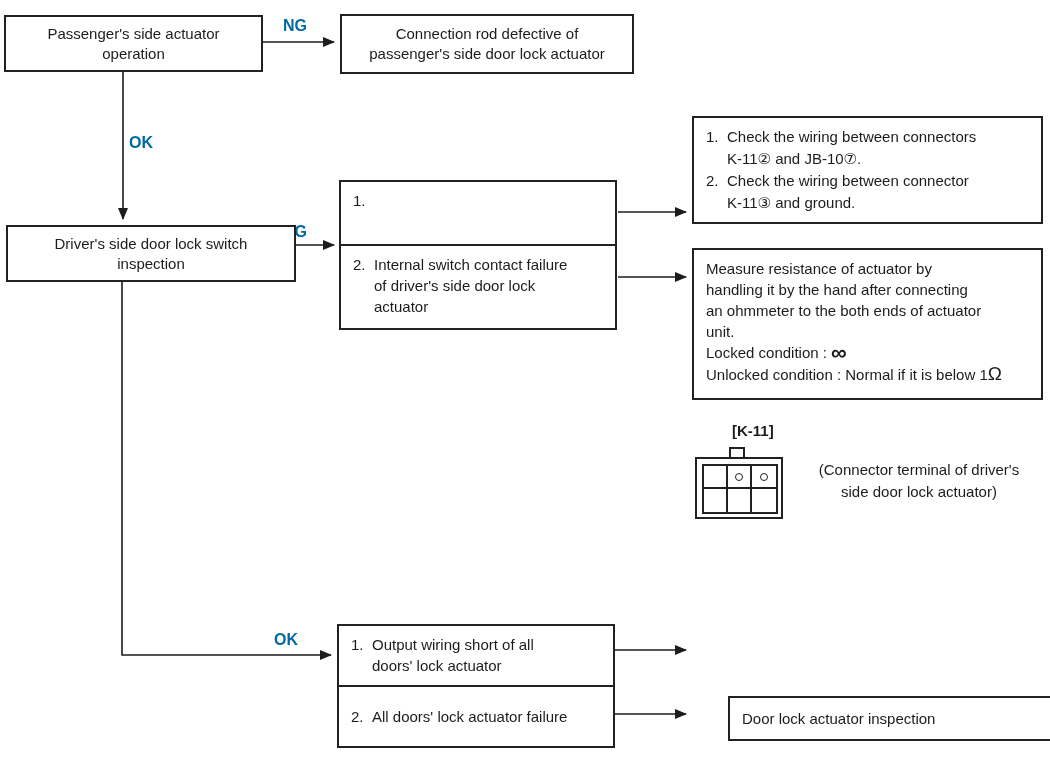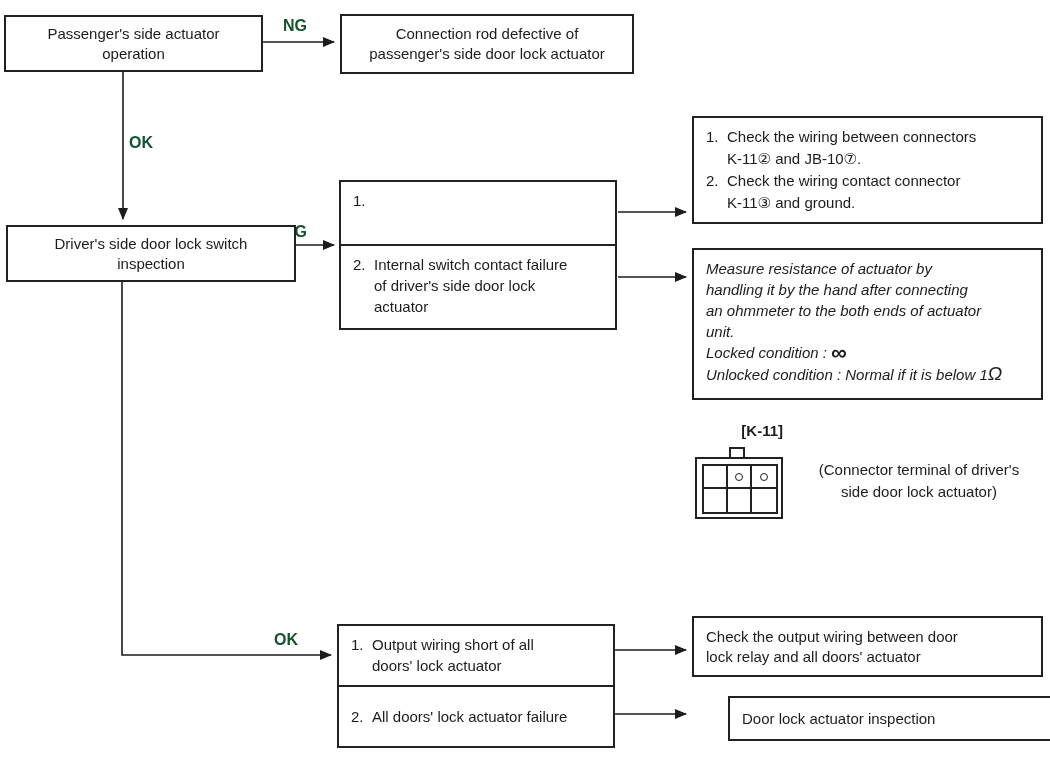--- a/index.html
+++ b/index.html
@@ -59,46 +59,46 @@
     white-space: pre-line;
   }
   .pad-item { padding: 8px 6px 4px 12px; }
   .lh22 { line-height: 22px; }
   .lh21 { line-height: 21px; }
   .edge-label {
     position: absolute;
     font-weight: bold;
     font-size: 16px;
     line-height: 16px;
-    color: #14532d;
+    color: #0369a1;
   }
   .flow-svg {
     position: absolute;
     left: 0;
     top: 0;
     pointer-events: none;
   }
   .sym-inf {
     font-size: 22px;
     font-weight: bold;
     line-height: 21px;
     vertical-align: -2px;
   }
   .sym-ohm {
     font-size: 19px;
     line-height: 21px;
   }
-  .cond-line { padding-left: 12px; line-height: 21px; font-style: italic; }
+  .cond-line { padding-left: 12px; line-height: 21px; }
   
   .k11-label {
     position: absolute;
-    left: 695px;
+    left: 732px;
     top: 421px;
     width: 88px;
-    text-align: right;
+    text-align: left;
     font-weight: bold;
     font-size: 15px;
   }
   .conn-tab {
     position: absolute;
     left: 729px;
     top: 447px;
     width: 16px;
     height: 11px;
     border: 2px solid #222222;
@@ -207,21 +207,21 @@
   </div>
 
   <div class="box" style="left:692px; top:116px; width:351px; height:108px; padding:8px 4px 4px 12px;">
     <div class="item lh22">
       <span class="num">1.</span>
       <span class="itext">Check the wiring between connectors
 K-11② and JB-10⑦.</span>
     </div>
     <div class="item lh22">
       <span class="num">2.</span>
-      <span class="itext">Check the wiring contact connector
+      <span class="itext">Check the wiring between connector
 K-11③ and ground.</span>
     </div>
   </div>
 
   <div class="box" style="left:692px; top:248px; width:351px; height:152px; padding-top:8px;">
     <div class="cond-line" style="white-space:pre-line;">Measure resistance of actuator by
 handling it by the hand after connecting
 an ohmmeter to the both ends of actuator
 unit.</div>
     <div class="cond-line"><span>Locked condition : </span><span class="sym-inf">∞</span></div>
@@ -256,18 +256,16 @@
       </div>
     </div>
     <div class="split-cell cell-bottom" style="height:59px; display:flex; align-items:center;">
       <div class="item" style="padding-left:12px;">
         <span class="num">2.</span>
         <span class="itext">All doors' lock actuator failure</span>
       </div>
     </div>
   </div>
 
-  <div class="box vcenter-left" style="left:692px; top:616px; width:351px; height:61px;">Check the output wiring between door
-lock relay and all doors' actuator</div>
 
   <div class="box vcenter-left" style="left:692px; top:696px; width:351px; height:45px;margin-left:36px;">Door lock actuator inspection</div>
 
 </div>
 
 </body></html>

